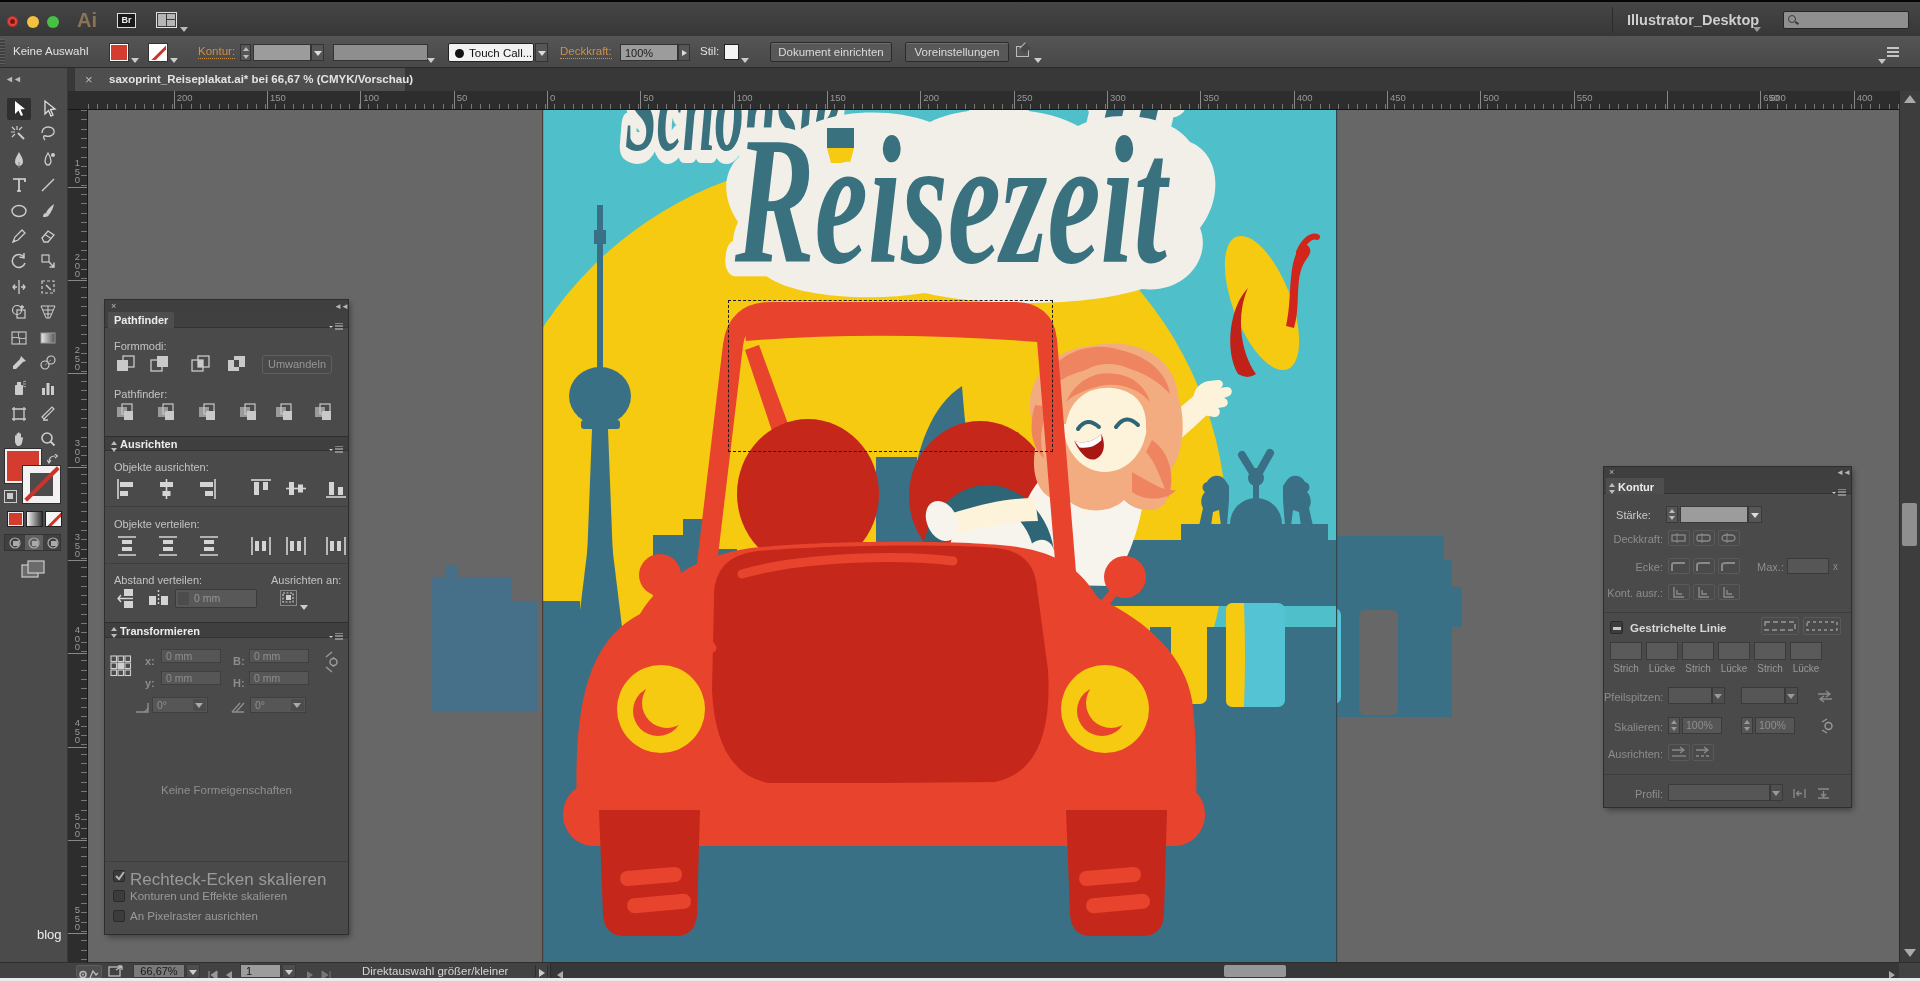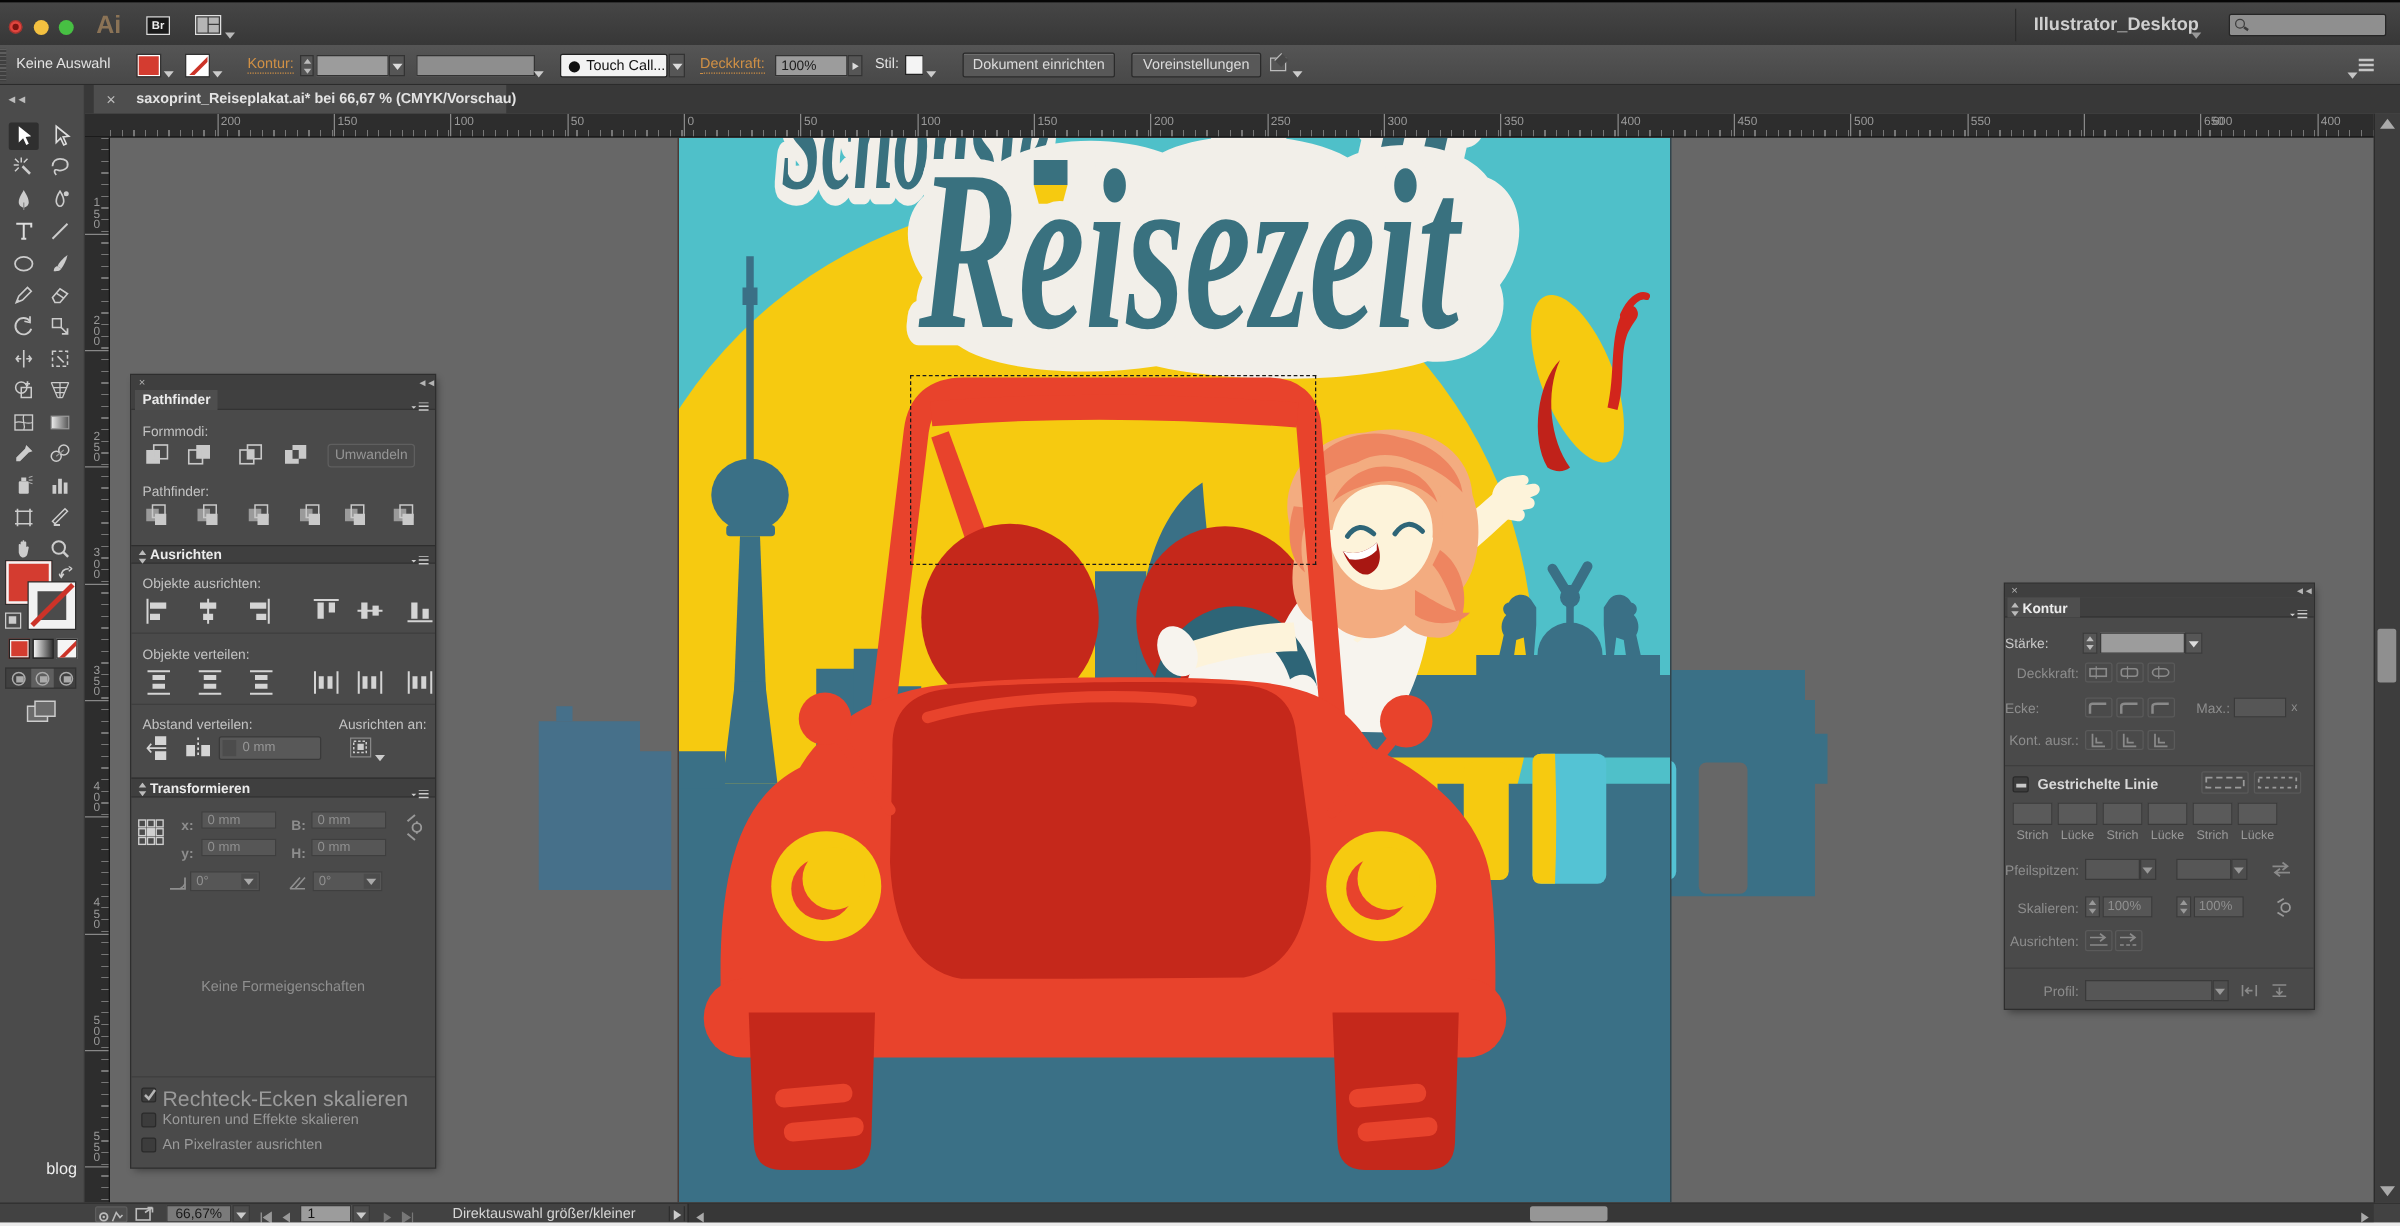--- a/index.html
+++ b/index.html
@@ -779,21 +779,21 @@
  <div class="abs" style="left:0;top:11px;width:247px;height:16px;background:#404040;border-bottom:1px solid #333;"></div>
  <div class="abs" style="left:2px;top:11px;width:58px;height:16px;background:#4e4e4e;"></div>
  <div class="abs" style="left:4px;top:13px;width:8px;height:11px;"><svg width="8" height="11">
         <path d="M4 0 L7 4 L1 4 Z M4 11 L7 7 L1 7 Z" fill="#bbb"></path>
       </svg></div>
  <div class="abs" style="left:14px;top:14px;color:#ececec;font-size:11px;font-weight:bold;">Kontur</div>
  <div class="abs" style="left:228px;top:16px;width:14px;height:8px;"><svg width="14" height="8">
         <path d="M0 3 L4 3 L2 5 Z" fill="#ccc"></path>
         <path d="M6 0 h8 M6 3 h8 M6 6 h8" stroke="#ccc" stroke-width="1.2"></path>
       </svg></div>
- <div class="abs" style="left:0px;top:42px;width:59px;text-align:left;color:#c9c9c9;font-size:11px;">Stärke:</div>
+ <div class="abs" style="left:0px;top:42px;width:59px;text-align:center;color:#c9c9c9;font-size:11px;">Stärke:</div>
  <div class="abs" style="left:62px;top:39px;width:12px;height:17px;background:#565656;border:1px solid #3a3a3a;">
       <svg width="10" height="15" style="position:absolute;left:0;top:0;">
         <path d="M5 2 L8 6 L2 6 Z M5 13 L8 9 L2 9 Z" fill="#bbb"></path>
       </svg>
     </div>
  <div class="abs" style="left:76px;top:39px;width:68px;height:17px;background:#9c9c9c;border:1px solid #3a3a3a;"></div>
  <div class="abs" style="left:144px;top:39px;width:14px;height:17px;background:#565656;border:1px solid #3a3a3a;">
       <span class="caret" style="position:absolute;left:2px;top:6px;border-top-color:#ddd;"></span>
     </div>
  <div class="abs" style="left:0px;top:66px;width:59px;text-align:right;color:#8d8d8d;font-size:11px;">Deckkraft:</div>
@@ -802,21 +802,21 @@
         <path d="M8 2 V12" stroke="#8a8a8a" stroke-width="1"></path>
       </svg></div>
  <div class="abs" style="left:89px;top:63px;width:22px;height:16px;border:1px solid #5a5a5a;border-radius:2px;"><svg width="20" height="14">
         <rect x="3" y="4" width="13" height="6" rx="2" fill="none" stroke="#8a8a8a" stroke-width="1.3"></rect>
         <path d="M8 2 V12" stroke="#8a8a8a" stroke-width="1"></path>
       </svg></div>
  <div class="abs" style="left:114px;top:63px;width:22px;height:16px;border:1px solid #5a5a5a;border-radius:2px;"><svg width="20" height="14">
         <rect x="3" y="4" width="13" height="6" rx="4" fill="none" stroke="#8a8a8a" stroke-width="1.3"></rect>
         <path d="M8 2 V12" stroke="#8a8a8a" stroke-width="1"></path>
       </svg></div>
- <div class="abs" style="left:0px;top:94px;width:59px;text-align:left;color:#8d8d8d;font-size:11px;">Ecke:</div>
+ <div class="abs" style="left:0px;top:94px;width:59px;text-align:right;color:#8d8d8d;font-size:11px;">Ecke:</div>
  <div class="abs" style="left:64px;top:91px;width:22px;height:16px;border:1px solid #5a5a5a;border-radius:2px;"><svg width="20" height="14">
         <path d="M3 12 V6 Q3 4 5 4 L16 4" fill="none" stroke="#8a8a8a" stroke-width="2"></path>
       </svg></div>
  <div class="abs" style="left:89px;top:91px;width:22px;height:16px;border:1px solid #5a5a5a;border-radius:2px;"><svg width="20" height="14">
         <path d="M3 12 V6 Q3 4 6 4 L16 4" fill="none" stroke="#8a8a8a" stroke-width="2"></path>
       </svg></div>
  <div class="abs" style="left:114px;top:91px;width:22px;height:16px;border:1px solid #5a5a5a;border-radius:2px;"><svg width="20" height="14">
         <path d="M3 12 V6 Q3 4 7 4 L16 4" fill="none" stroke="#8a8a8a" stroke-width="2"></path>
       </svg></div>
  <div class="abs" style="left:148px;top:94px;width:32px;text-align:right;color:#8d8d8d;font-size:11px;">Max.:</div>

